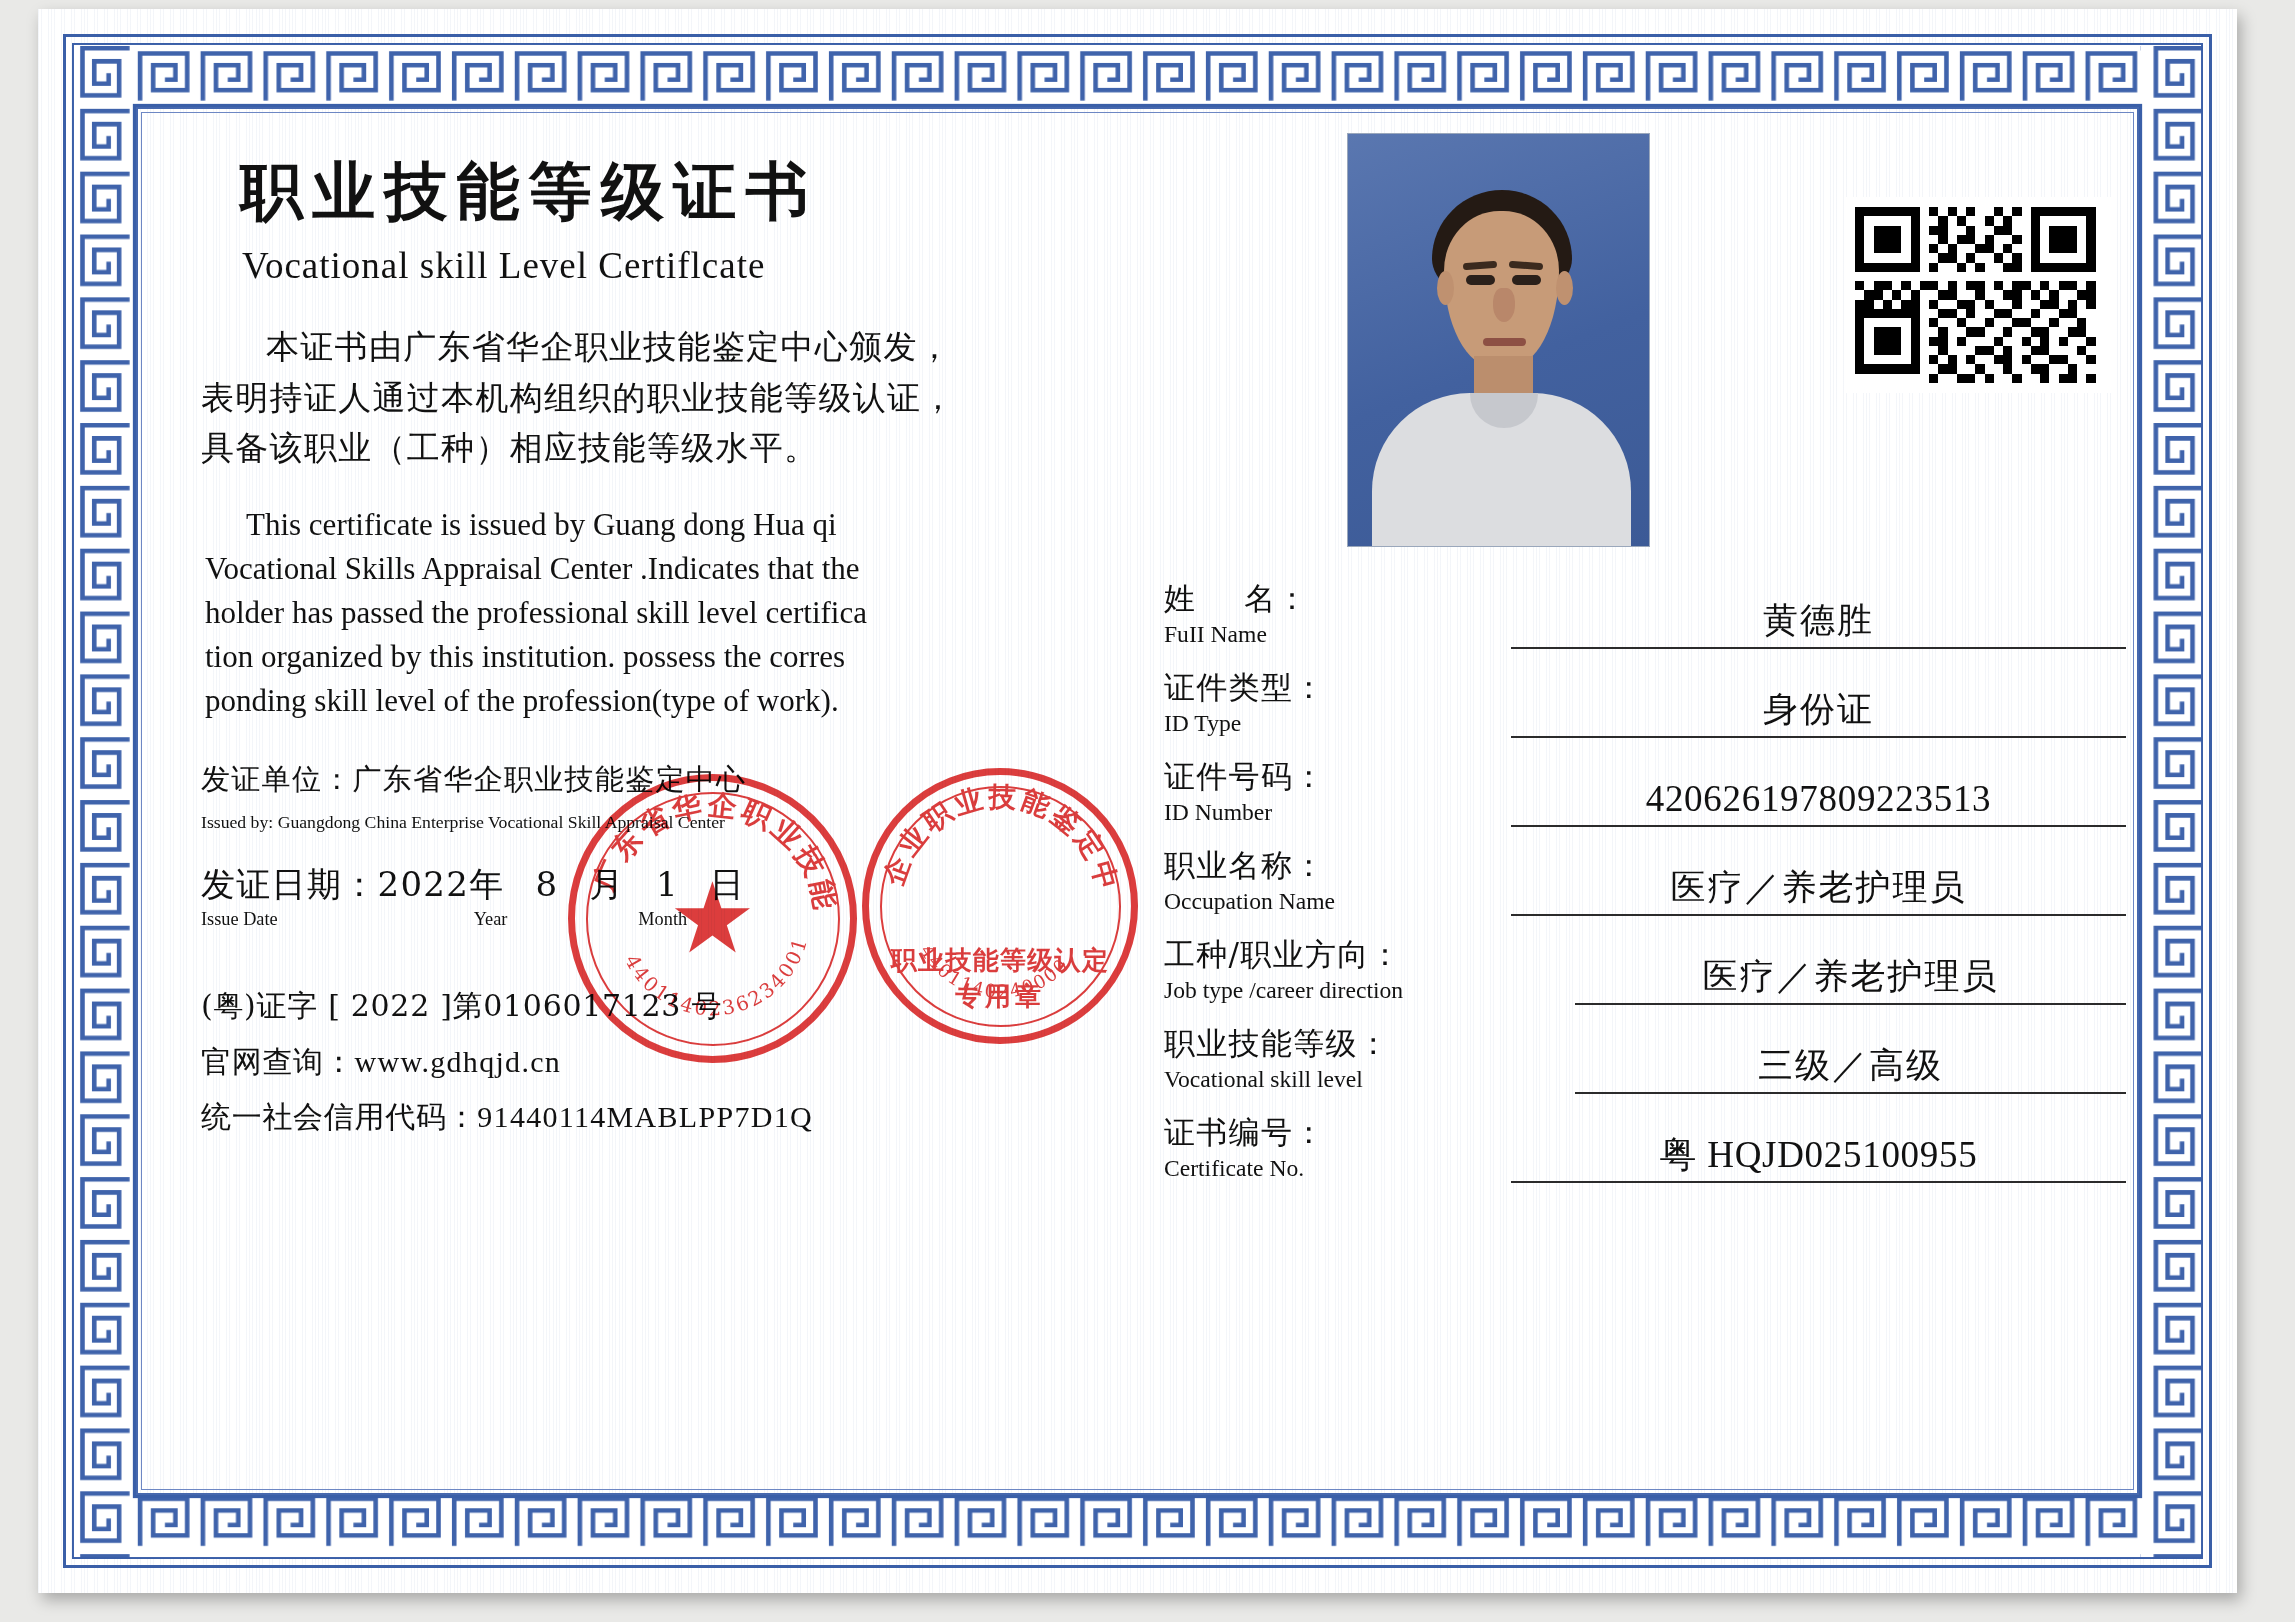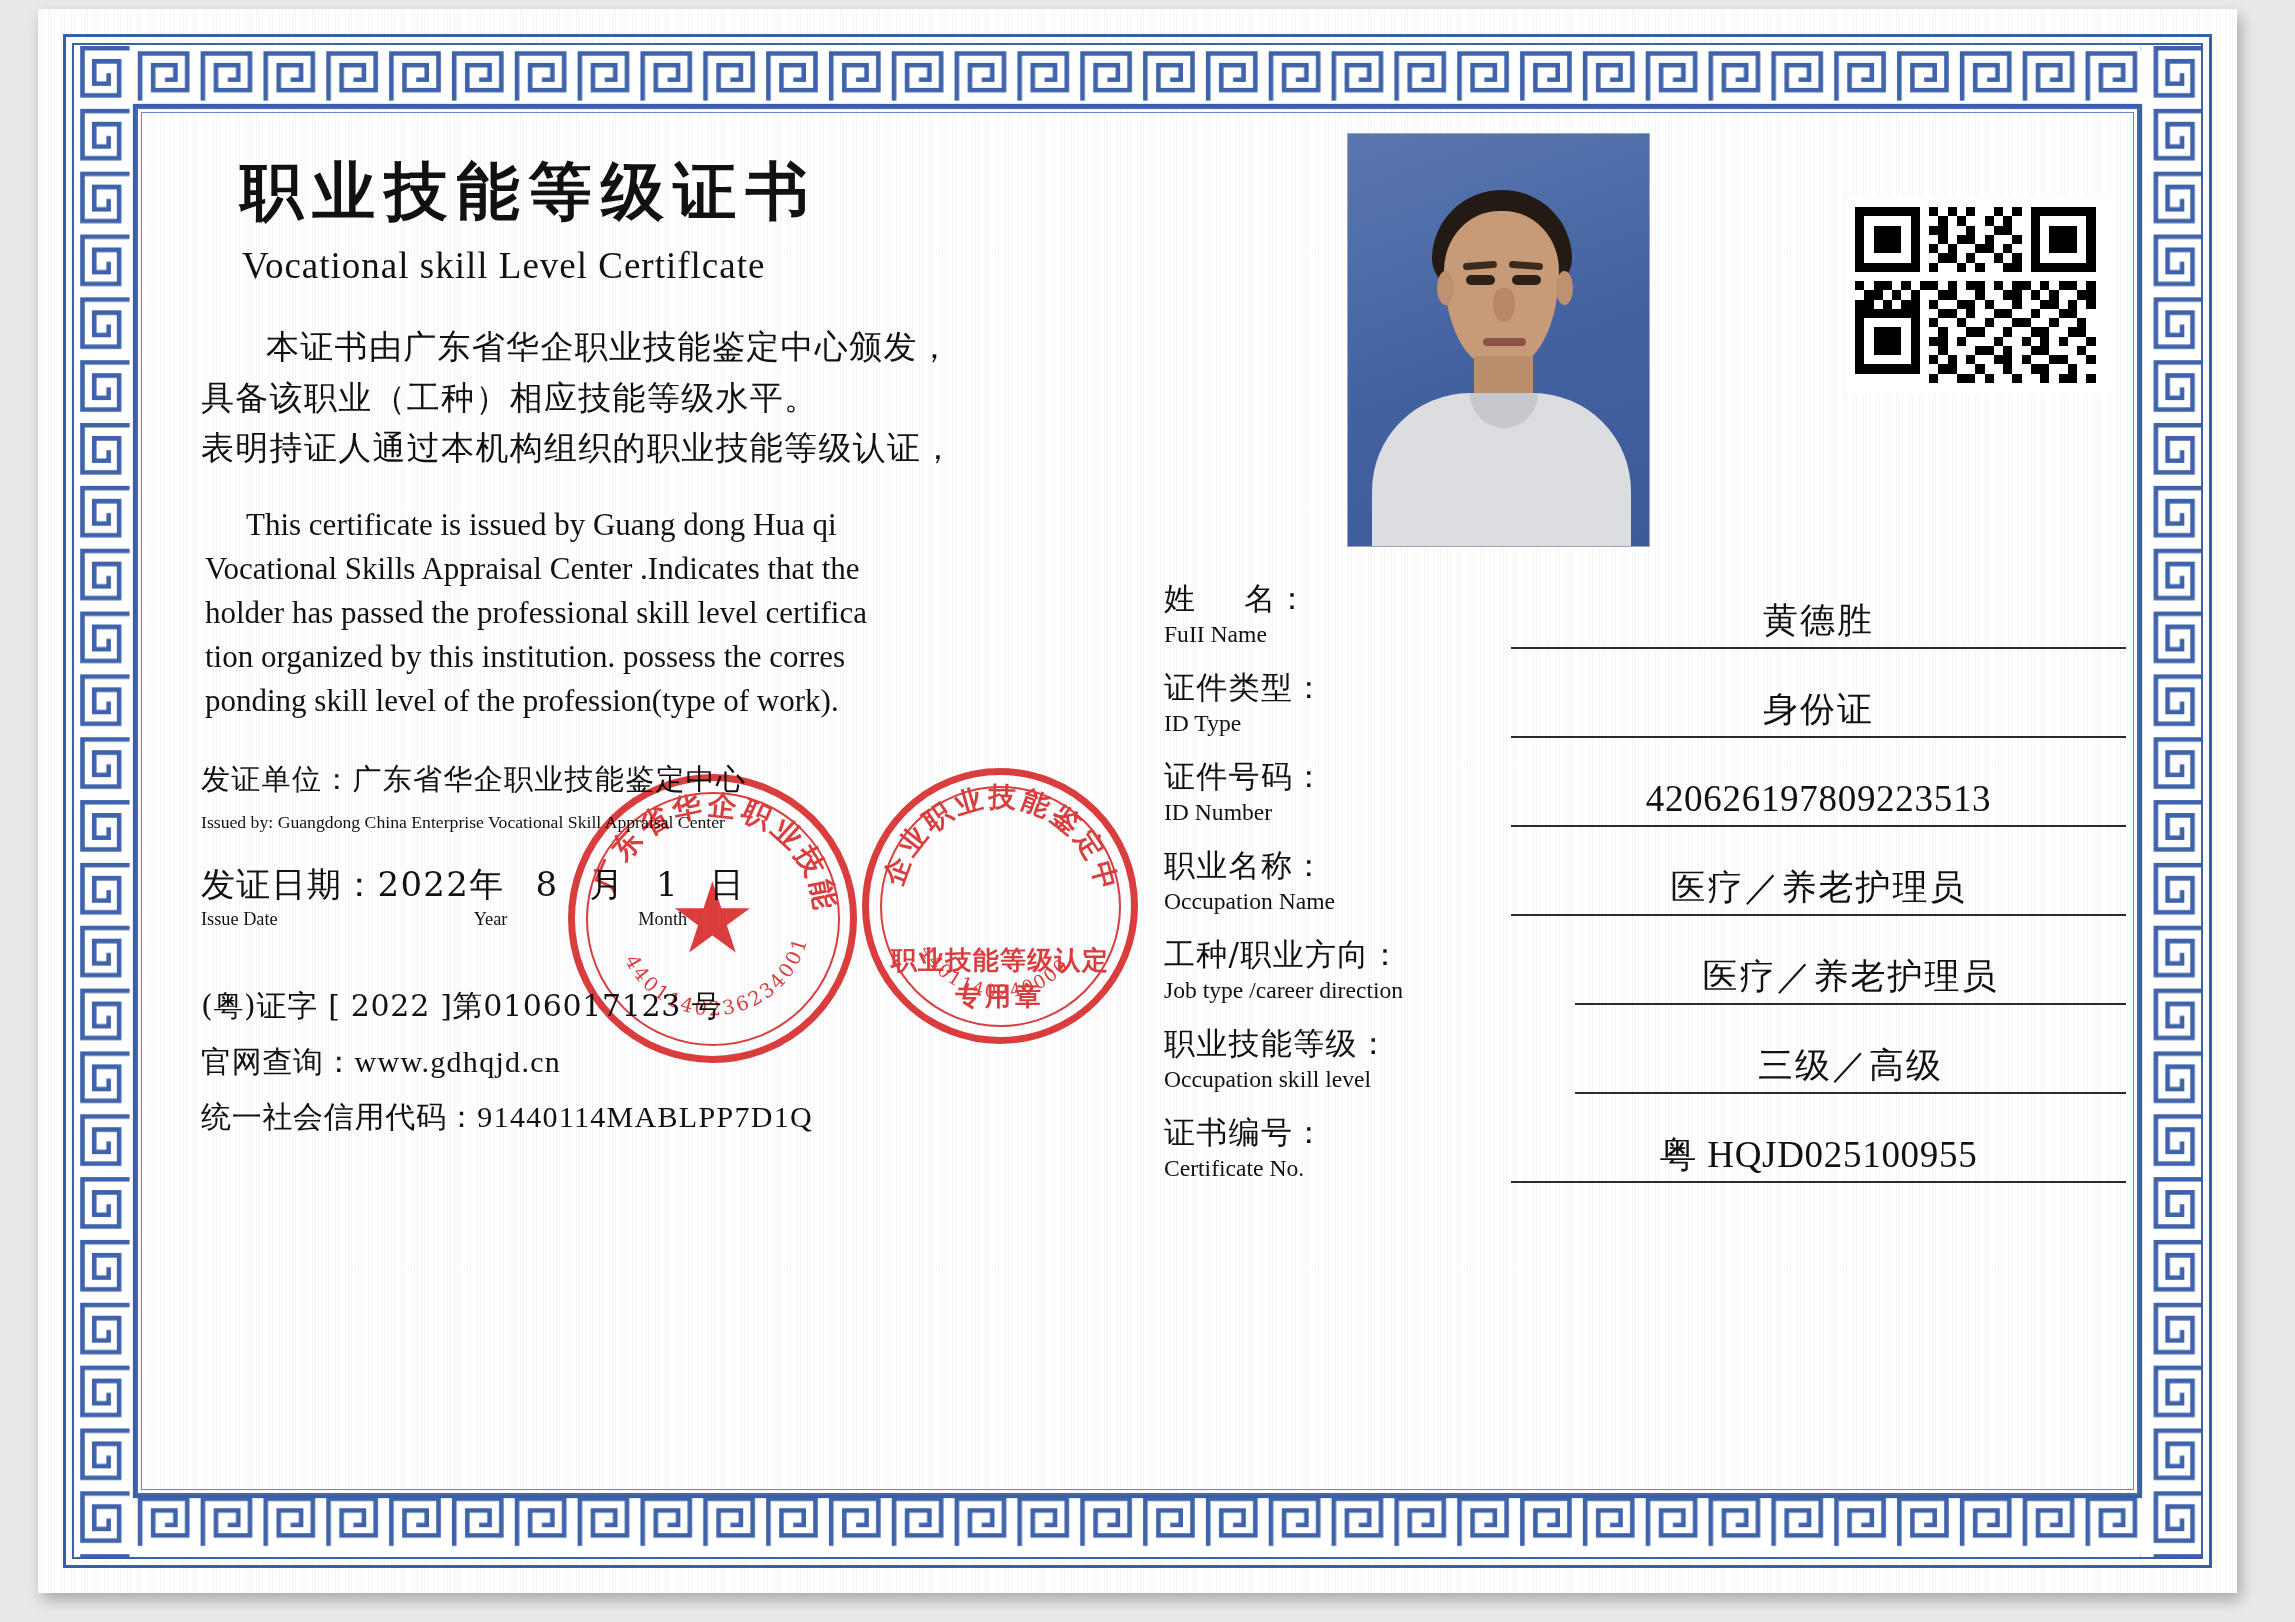--- a/index.html
+++ b/index.html
@@ -398,22 +398,22 @@
 
   <div class="content">
 
     <div class="left-col">
 
       <div class="title-cn">职业技能等级证书</div>
       <div class="title-en">Vocational skill Level  Certiflcate</div>
 
       <div class="para-cn">
         <span class="ln indent">本证书由广东省华企职业技能鉴定中心颁发，</span>
+        <span class="ln">表明持证人通过本机构组织的职业技能等级认证，</span>
         <span class="ln">具备该职业（工种）相应技能等级水平。</span>
-        <span class="ln">表明持证人通过本机构组织的职业技能等级认证，</span>
       </div>
 
       <div class="para-en">
         <span class="ln indent">This certificate is issued by Guang dong Hua qi</span>
         <span class="ln">Vocational Skills Appraisal Center .Indicates that the</span>
         <span class="ln">holder has passed the professional skill level certifica</span>
         <span class="ln">tion organized by this institution. possess the corres</span>
         <span class="ln">ponding  skill level of the profession(type of  work).</span>
       </div>
 
@@ -643,21 +643,21 @@
             <span class="en">Job type /career direction</span>
           </div>
           <div class="field-value">
             <span>医疗／养老护理员</span>
           </div>
         </div>
 
         <div class="field-row wide">
           <div class="field-label">
             <span class="cn">职业技能等级：</span>
-            <span class="en">Occupation skill level</span>
+            <span class="en">Vocational skill level</span>
           </div>
           <div class="field-value">
             <span>三级／高级</span>
           </div>
         </div>
 
         <div class="field-row">
           <div class="field-label">
             <span class="cn">证书编号：</span>
             <span class="en">Certificate No.</span>

